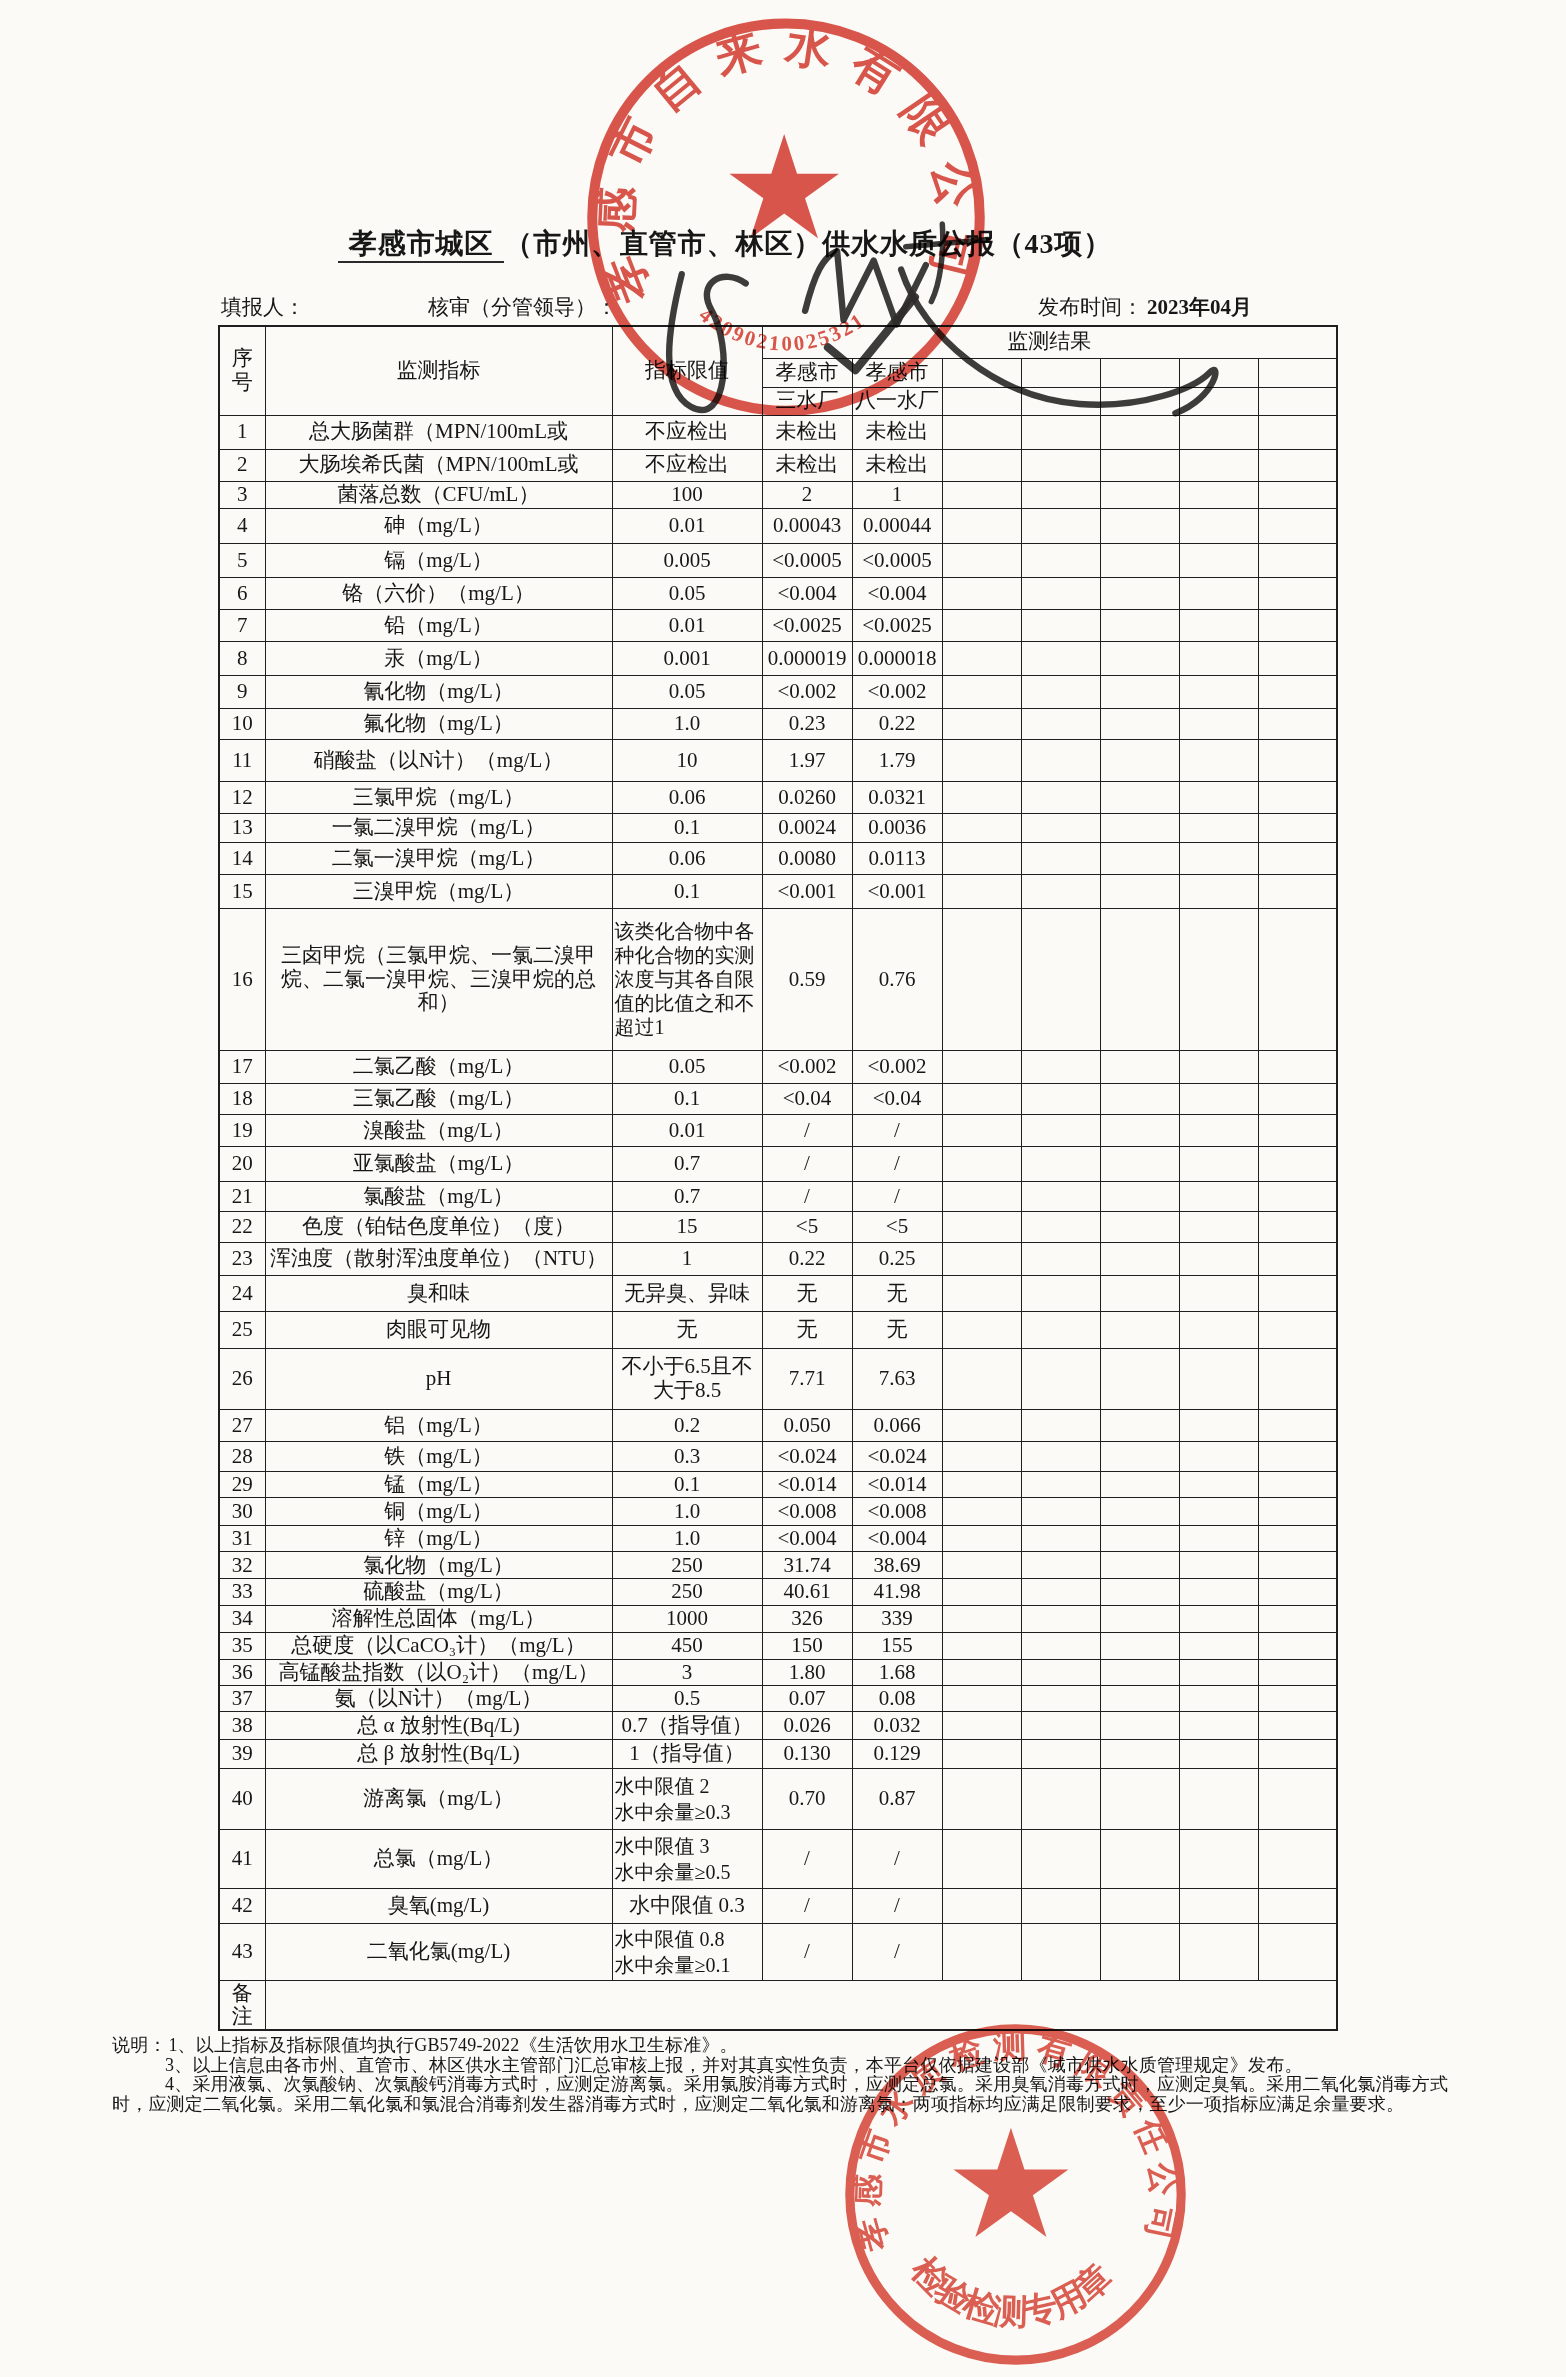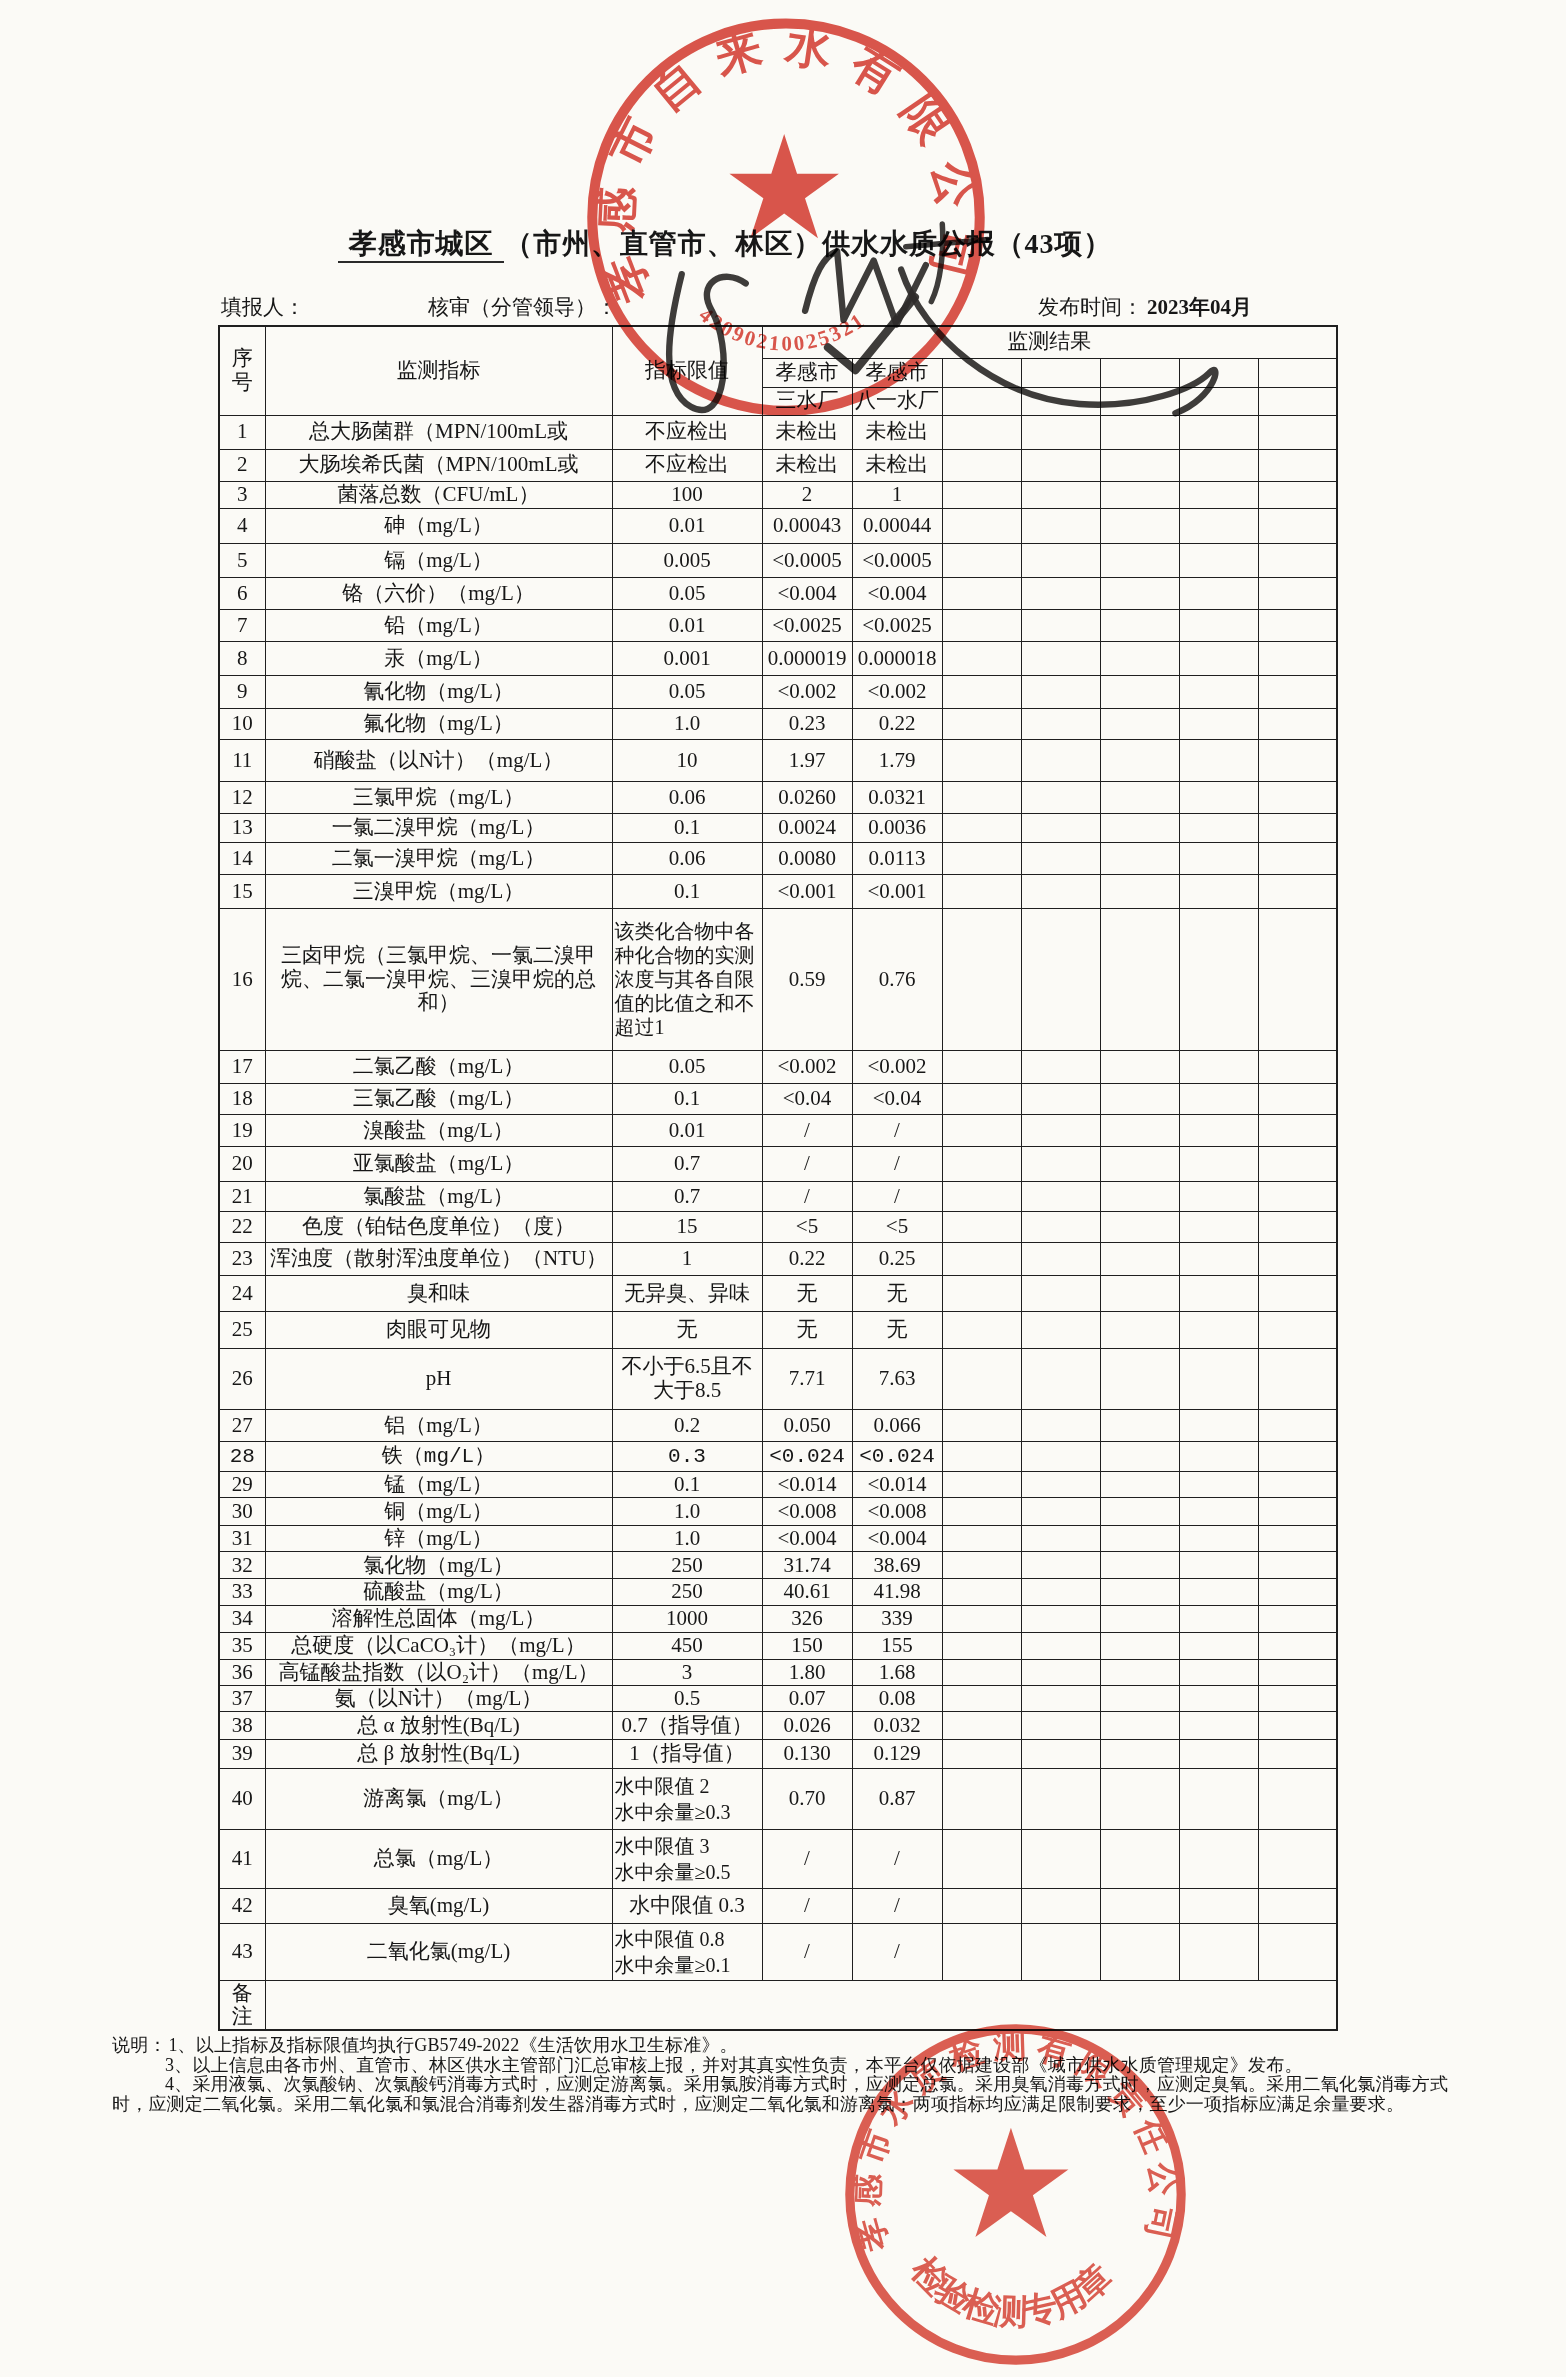--- a/index.html
+++ b/index.html
@@ -413,21 +413,21 @@
           <td class="c-ind">铝（mg/L）</td>
           <td class="c-lim">0.2</td>
           <td class="c-val">0.050</td>
           <td class="c-val">0.066</td>
           <td class="c-val"></td>
           <td class="c-val"></td>
           <td class="c-val"></td>
           <td class="c-val"></td>
           <td class="c-val"></td>
         </tr>
-        <tr style="height: 30px; font-family: Liberation Mono, monospace;">
+        <tr style="height: 30px;">
           <td class="c-seq">28</td>
           <td class="c-ind">铁（mg/L）</td>
           <td class="c-lim">0.3</td>
           <td class="c-val">&lt;0.024</td>
           <td class="c-val">&lt;0.024</td>
           <td class="c-val"></td>
           <td class="c-val"></td>
           <td class="c-val"></td>
           <td class="c-val"></td>
           <td class="c-val"></td>

